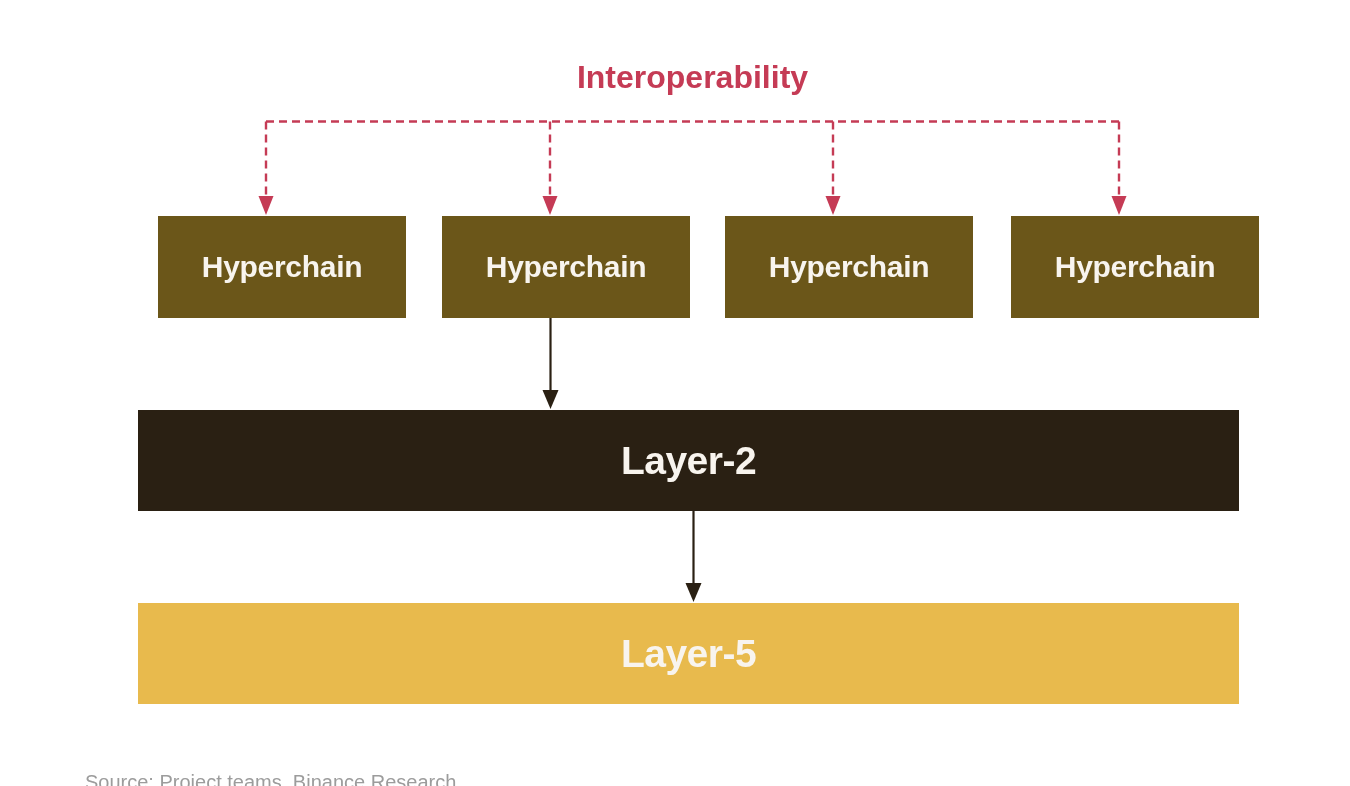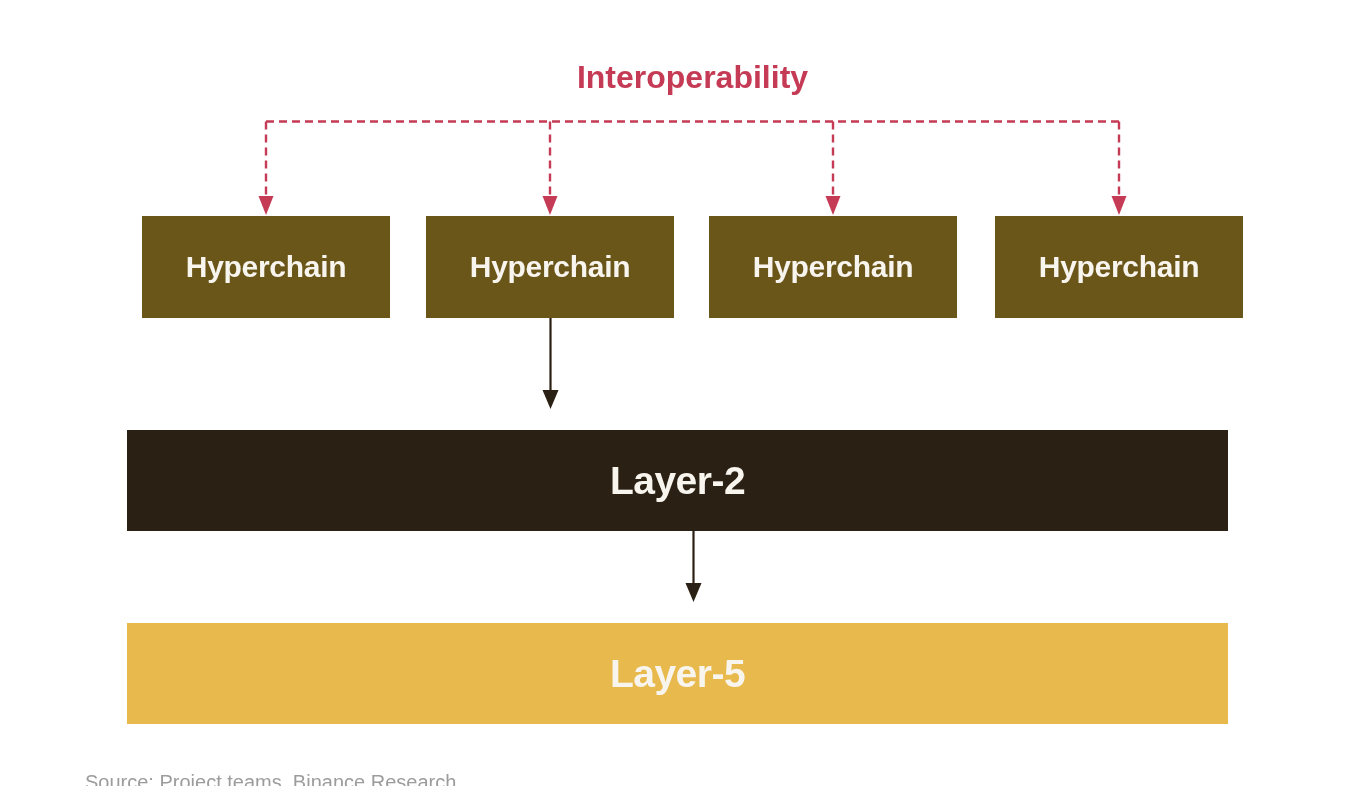--- a/index.html
+++ b/index.html
@@ -62,40 +62,40 @@
     stroke: none;
   }
   .box {
     position: absolute;
     top: 216px;
     height: 102px;
     background: var(--hyperchain-box);
     display: flex;
     align-items: center;
     justify-content: center;
+    margin-left: 16px;
   }
   .box-label {
     color: var(--box-text);
     font-size: 30px;
     font-weight: 700;
     letter-spacing: -0.3px;
   }
   .box1 { left: 142px;  width: 248px; }
   .box2 { left: 426px;  width: 248px; }
   .box3 { left: 709px;  width: 248px; }
   .box4 { left: 995px;  width: 248px; }
   .bar {
     position: absolute;
-    left: 127px;
+    left: 138px;
     width: 1101px;
     height: 101px;
     display: flex;
     align-items: center;
     justify-content: center;
-    margin-top: 20px;
   }
   .layer2 { top: 410px; background: var(--layer2-bar); }
   .layer1 { top: 603px; background: var(--layer1-bar); }
   .bar-label {
     color: var(--box-text);
     font-size: 39px;
     font-weight: 700;
     letter-spacing: -0.5px;
   }
   .source {

